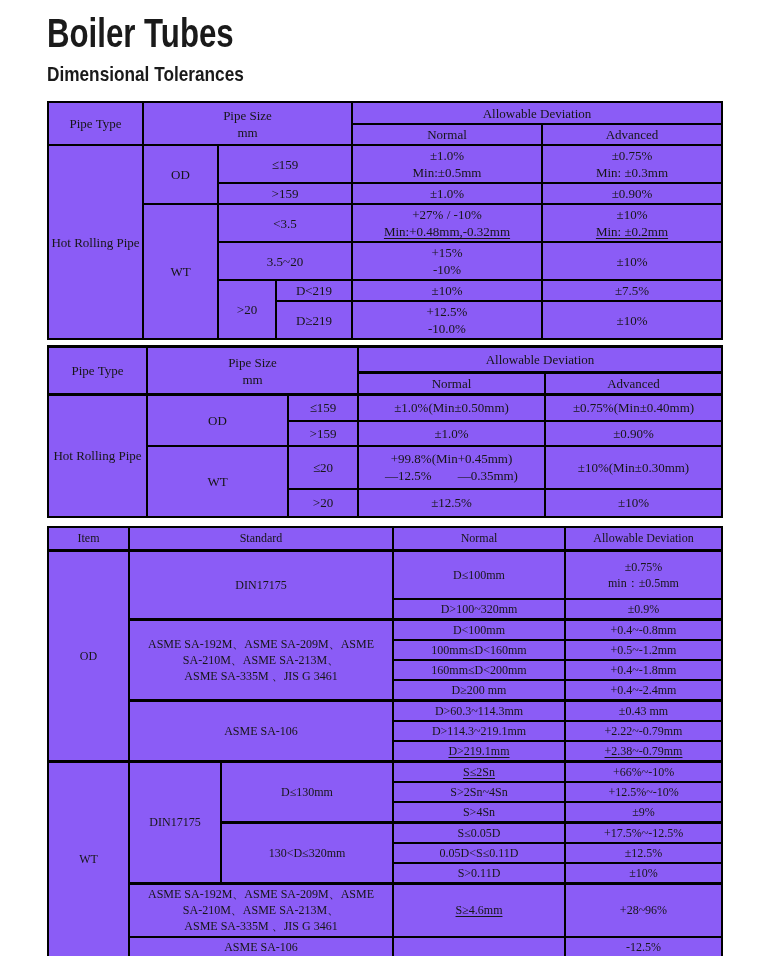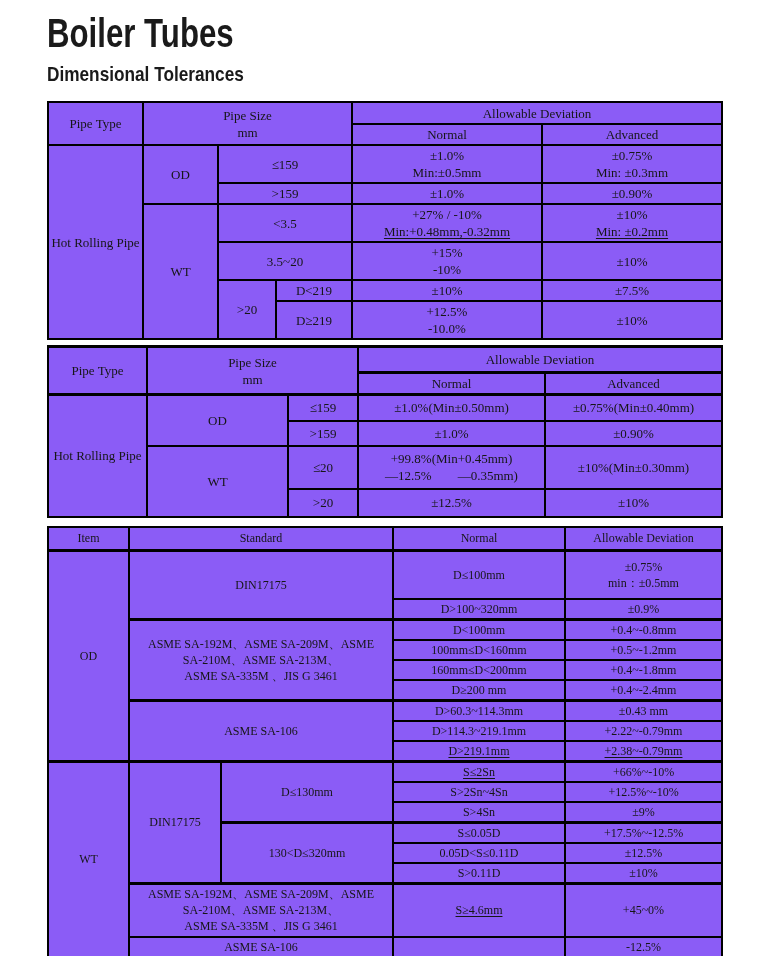--- a/index.html
+++ b/index.html
@@ -250,21 +250,21 @@
           <td class="bb3">S&gt;0.11D</td>
           <td class="bb3">±10%</td>
         </tr>
         <tr style="height:54px">
           <td colspan="2" class="std3">
             <div class="ln">ASME SA-192M、ASME SA-209M、ASME</div>
             <div class="ln">SA-210M、ASME SA-213M、</div>
             <div class="ln">ASME SA-335M 、JIS G 3461</div>
           </td>
           <td class="u">S≥4.6mm</td>
-          <td>+45~0%</td>
+          <td>+28~96%</td>
         </tr>
         <tr style="height:19px">
           <td colspan="2">ASME SA-106</td>
           <td></td>
           <td>-12.5%</td>
         </tr>
       </tbody>
     </table>
 
   </div>

